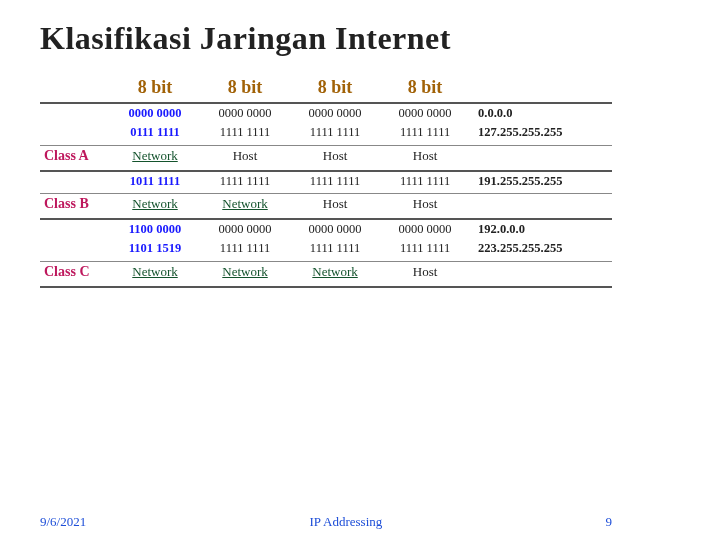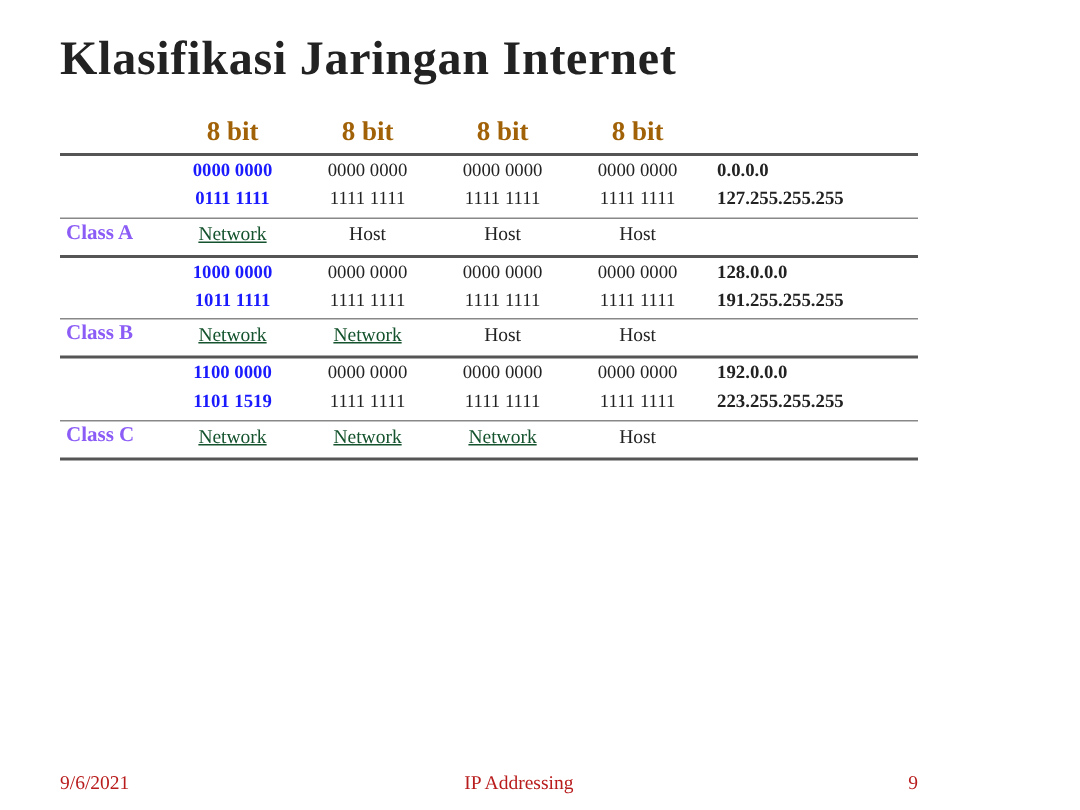--- a/index.html
+++ b/index.html
@@ -46,21 +46,21 @@
     .header-row td:last-child {
       text-align: left;
     }
     td {
       padding: 2px 4px;
       font-size: 12.5px;
     }
     .row-label {
       font-size: 14px;
       font-weight: bold;
-      color: #8b5cf6;
+      color: #be185d;
       white-space: nowrap;
     }
     .bits-blue {
       color: #1a1aff;
       font-weight: bold;
       text-align: center;
       font-size: 12.5px;
     }
     .bits-black {
       color: #222;
@@ -94,21 +94,21 @@
       border-bottom: 2px solid #555;
     }
     .footer {
       position: absolute;
       bottom: 10px;
       left: 40px;
       right: 40px;
       display: flex;
       justify-content: flex-end;
       font-size: 13px;
-      color: #b91c1c;
+      color: #1d4ed8;
       margin-top: 40px;
     }
     .footer-center {
       text-align: center;
       flex: 1;
     }
   </style>
 </head>
 <body>
 
@@ -153,28 +153,20 @@
           <td class="net-host">Network</td>
           <td class="host-cell">Host</td>
           <td class="host-cell">Host</td>
           <td class="host-cell">Host</td>
           <td class="addr-cell"></td>
         </tr>
         <tr class="section-divider">
           <td colspan="6"></td>
         </tr>
 
-        <tr>
-          <td class="row-label"></td>
-          <td class="bits-blue">1000 0000</td>
-          <td class="bits-black">0000 0000</td>
-          <td class="bits-black">0000 0000</td>
-          <td class="bits-black">0000 0000</td>
-          <td class="addr-cell">128.0.0.0</td>
-        </tr>
         <tr>
           <td class="row-label"></td>
           <td class="bits-blue">1011 1111</td>
           <td class="bits-black">1111 1111</td>
           <td class="bits-black">1111 1111</td>
           <td class="bits-black">1111 1111</td>
           <td class="addr-cell">191.255.255.255</td>
         </tr>
         <tr class="divider-row">
           <td colspan="6"></td>

